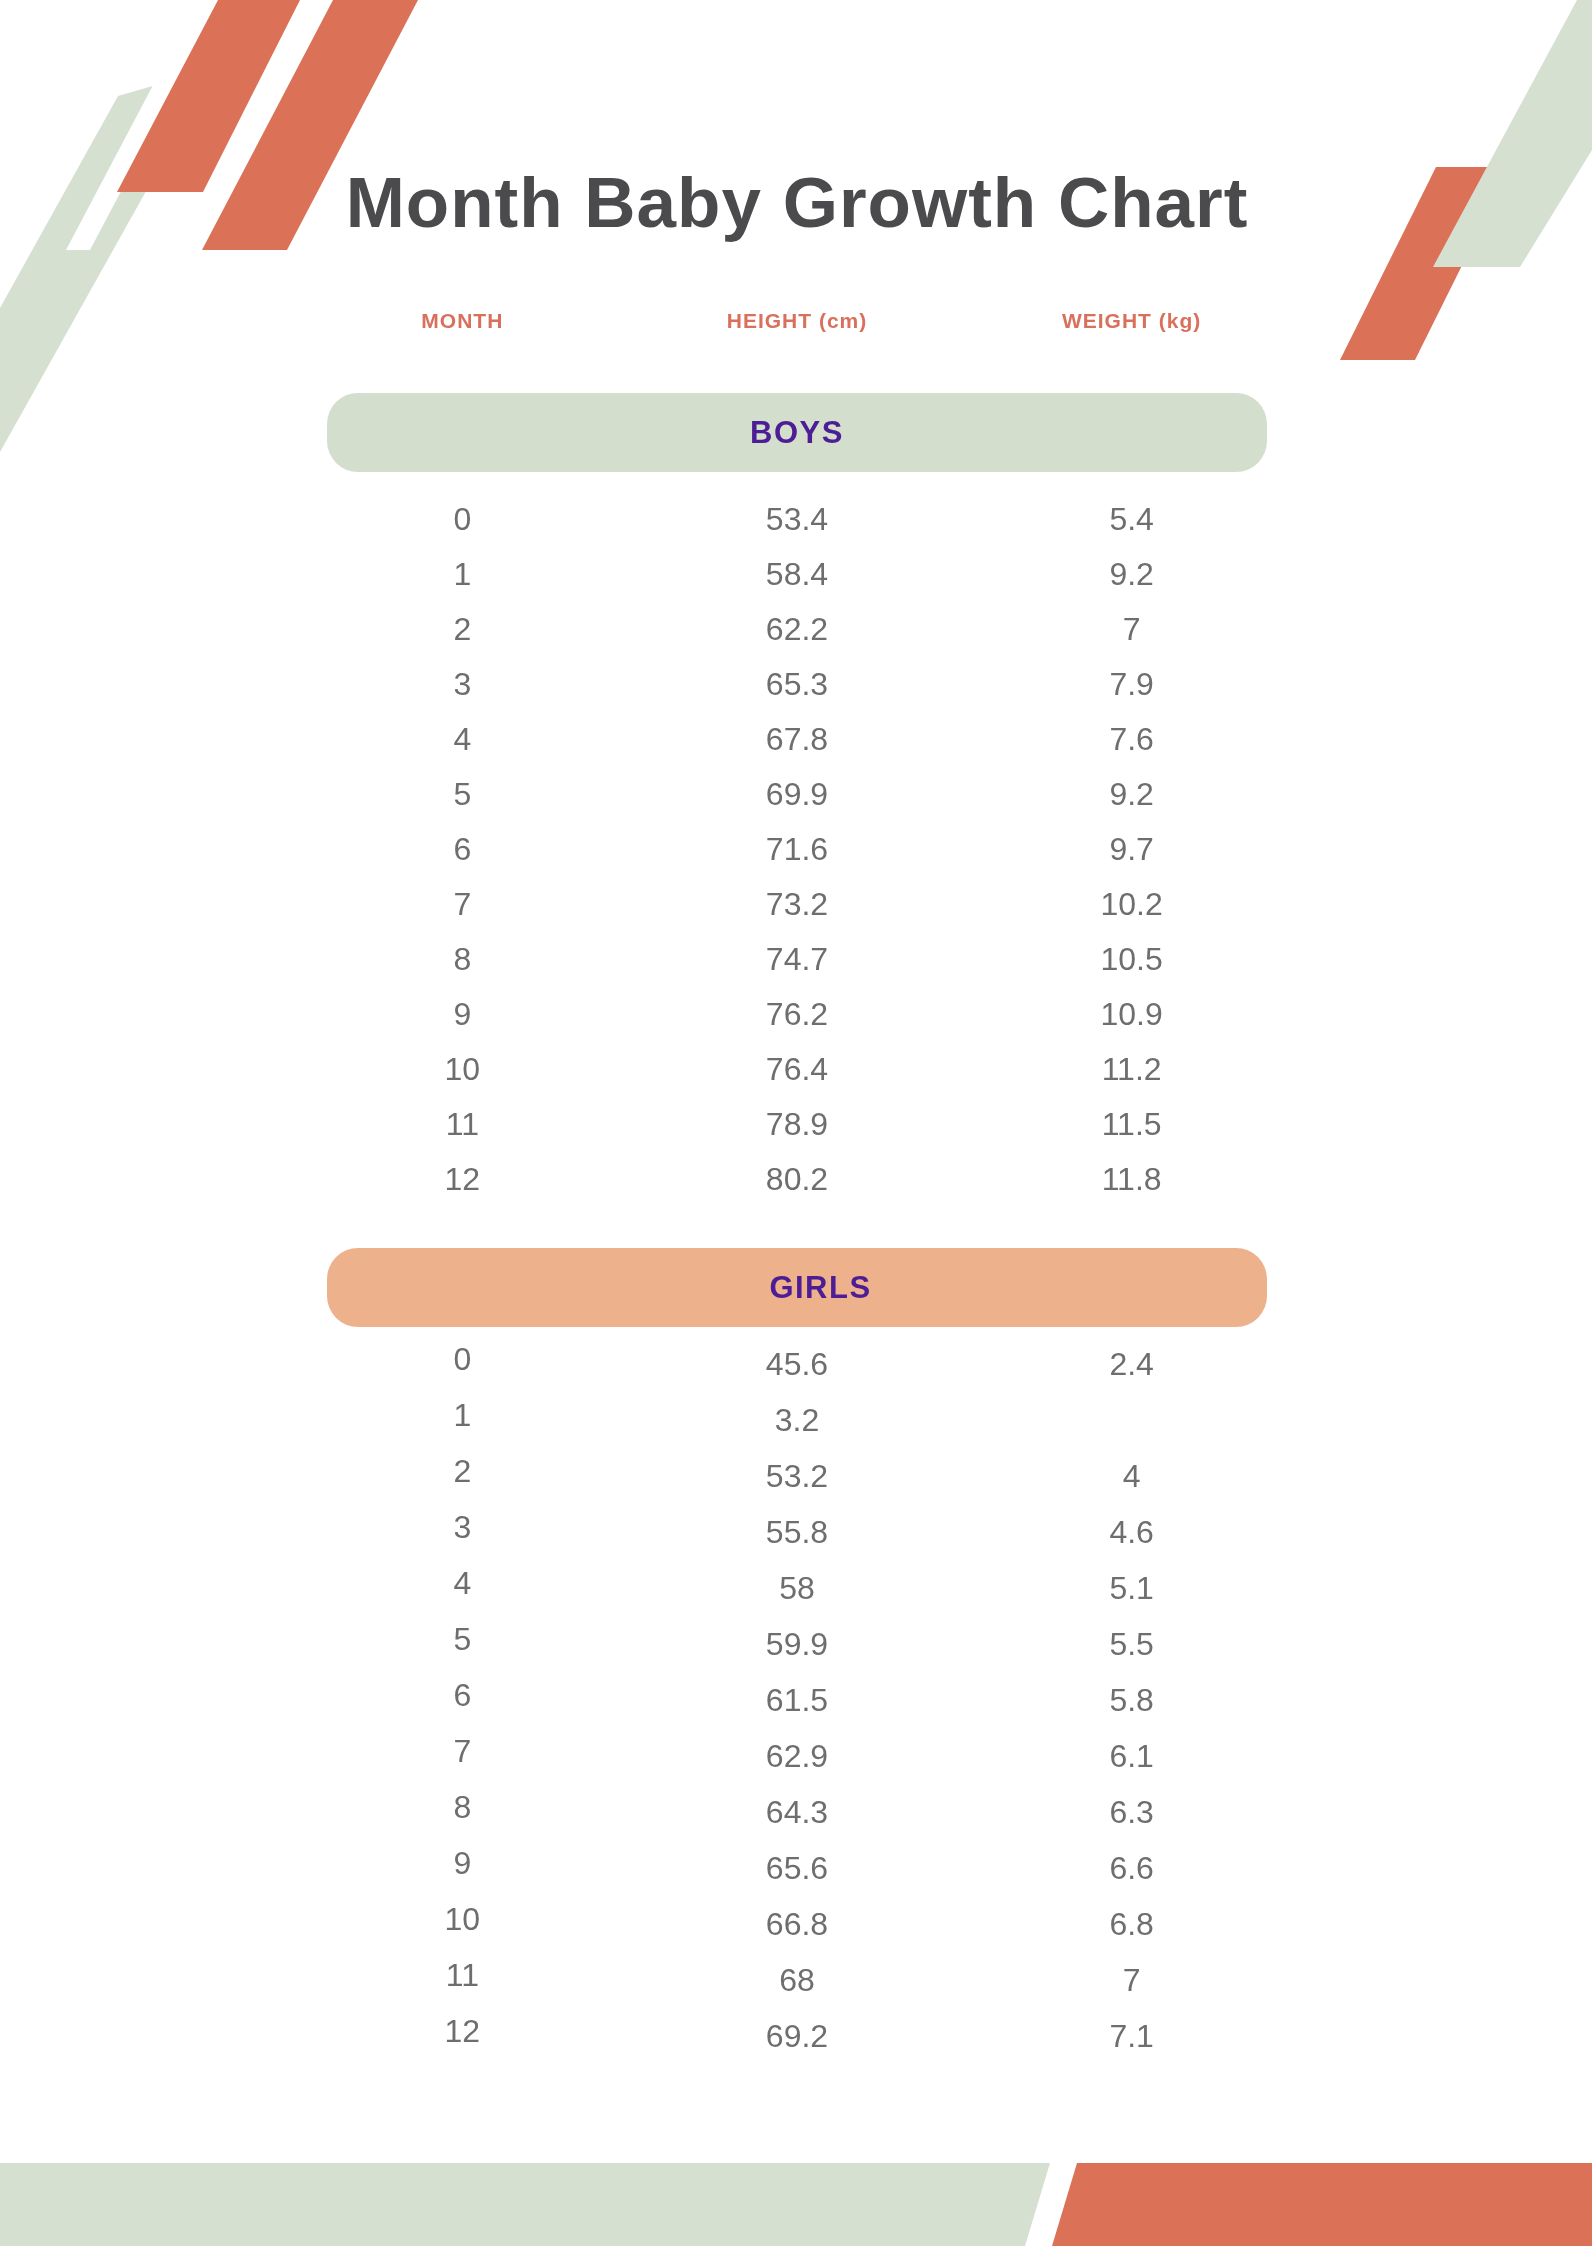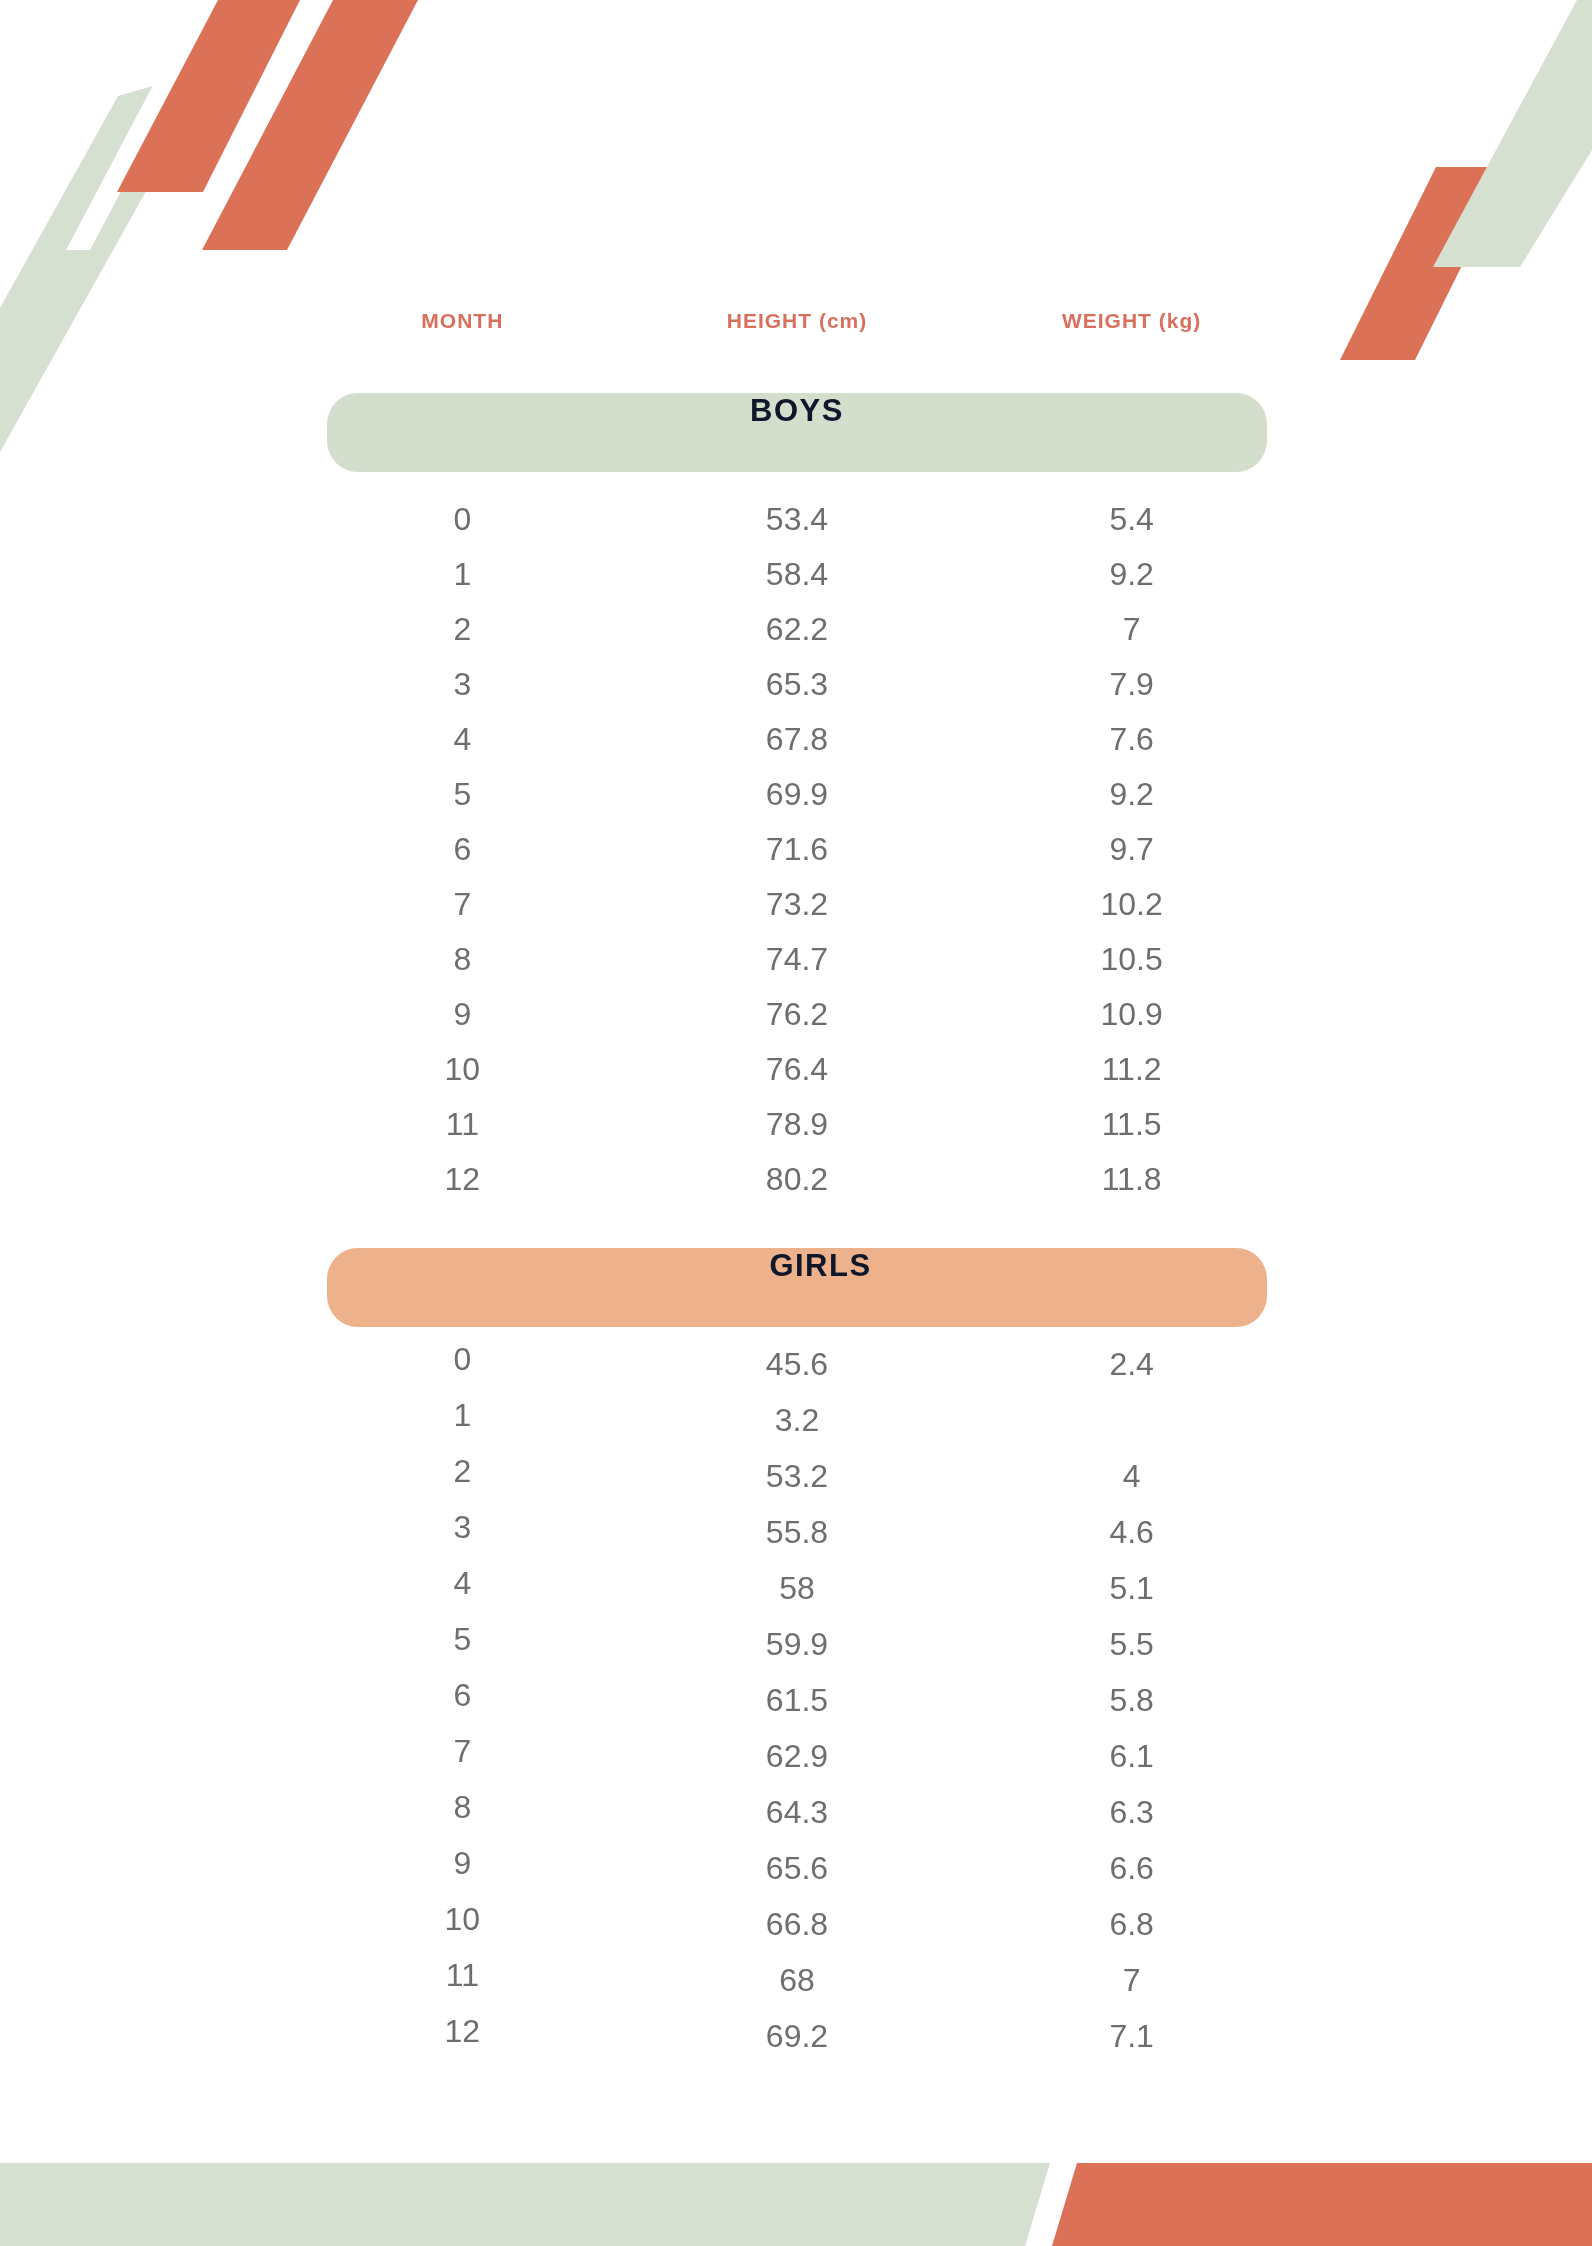--- a/index.html
+++ b/index.html
@@ -43,25 +43,25 @@
     text-align: center;
     font-size: 21px;
     font-weight: bold;
     color: #D9705C;
     letter-spacing: 1px;
   }
   .bar {
     position: absolute;
     left: 0; width: 100%; height: 79px;
     display: flex;
-    align-items: flex-start;
+    align-items: center;
     justify-content: center;
     font-size: 31px;
     font-weight: bold;
-    color: #0f172a;
+    color: #4c1d95;
     letter-spacing: 1.5px;
     border-radius: 31px;
   }
   .bar-boys { top: 393px; background: #D3DECD; }
   .bar-girls { top: 1248px; background: #EDB28C; padding-left: 47px; }
   .rows { position: absolute; left: 0; width: 100%; }
   .rows-boys { top: 492px; }
   .rows-girls { top: 1336px; }
   .row {
     display: grid;
@@ -98,20 +98,21 @@
 
     <polygon points="1577,0 1592,0 1592,150 1520,267 1433,267" fill="#D5E0D1"></polygon>
 
     <polygon points="0,2163 1050,2163 1025,2246 0,2246" fill="#D5E0D1"></polygon>
 
     <polygon points="1077,2163 1592,2163 1592,2246 1052,2246" fill="#DB7258"></polygon>
   </svg>
 
   <div class="content">
 
+    <h1 class="title">Month Baby Growth Chart</h1>
 
     <div class="col-headers">
       <span class="col-h">MONTH</span>
       <span class="col-h">HEIGHT (cm)</span>
       <span class="col-h">WEIGHT (kg)</span>
     </div>
 
     <div class="bar bar-boys">
       <span>BOYS</span>
     </div>

